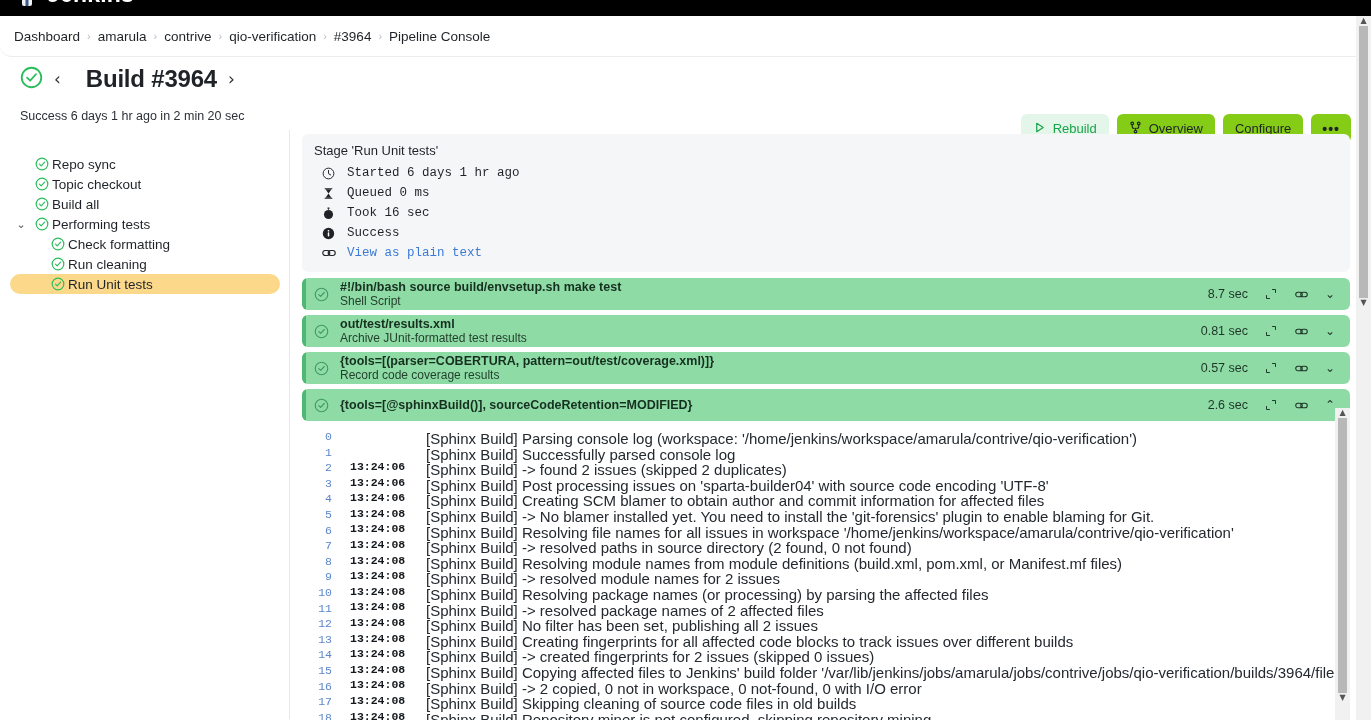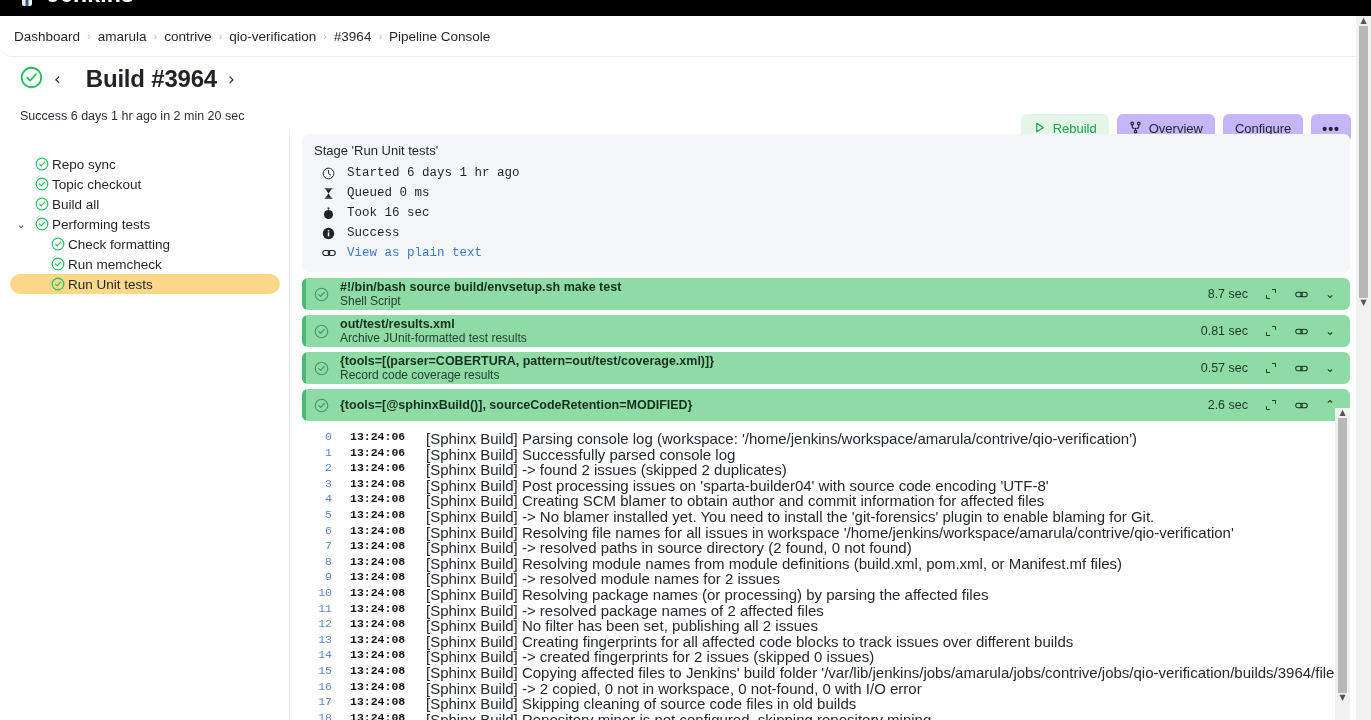--- a/index.html
+++ b/index.html
@@ -37,21 +37,21 @@
 
   
   .page-head { position: absolute; top: 57px; left: 0; width: 1371px; height: 70px; }
   .title-row { position: absolute; left: 20px; top: 8px; display: flex; align-items: center; gap: 10px; }
   .title-text { font-size: 24px; font-weight: bold; letter-spacing: -.2px; margin-left: 14px; }
   .nav-arrow { font-size: 17px; color: #30353b; cursor: pointer; padding: 0 1px; font-family:"DejaVu Sans",sans-serif; }
   .sub-status { position: absolute; left: 20px; top: 52px; font-size: 12.5px; color: #2b3137; }
 
   .actions { position: absolute; right: 20px; top: 57px; display: flex; gap: 8px; align-items: center; padding-left: 12px; }
   .btn {
-    height: 29px; border-radius: 6px; background: #c4b5fd; border: none;
+    height: 29px; border-radius: 6px; background: #84cc16; border: none;
     display: flex; align-items: center; gap: 7px; padding: 0 12px;
     font-size: 13px; color: #1f2328; cursor: pointer;
     font-family: "Liberation Sans", sans-serif;
   }
   .btn-rebuild { background: #e4f5e9; color: #19a44a; }
   .btn-dots { padding: 0 11px; letter-spacing: 1px; font-weight: bold; font-size: 14px; }
 
   
   .sidebar {
     position: absolute; left: 0; top: 130px; width: 290px; height: 590px;
@@ -120,21 +120,21 @@
     border-top: none; padding-top: 4px;
   }
   .log-line { display: flex; align-items: flex-start; height: 15.6px; }
   .log-no {
     width: 36px; flex: 0 0 36px; text-align: right; padding-right: 6px;
     font-family: "Liberation Mono","DejaVu Sans Mono", monospace; font-size: 11.5px; color: #5b86c9;
   }
   .log-time {
     flex: 0 0 84px; padding-left: 12px;
     font-family: "Liberation Mono","DejaVu Sans Mono", monospace; font-size: 11.5px;
-    color: #14181c; font-weight: bold;
+    color: #14181c; font-weight: bold; margin-top: 30px;
   }
   .log-msg {
     font-family: Liberation Sans, sans-serif; font-size: 15px;
     color: #24292f; white-space: pre; padding-left: 4px;
   }
 
   
   .sb-track {
     position: absolute; background: #f1f1f1; width: 15px;
     display: flex; flex-direction: column; align-items: center;
@@ -295,21 +295,21 @@
   </div>
 
   <div class="sb-row indent">
     <span class="twisty"></span>
     <span class="sb-ico">
       <svg width="14" height="14" viewBox="0 0 24 24" fill="none" stroke="#2bbd5c" stroke-width="2">
         <circle cx="12" cy="12" r="10"></circle>
           <path d="M7.6 12.2 L10.6 15.1 L16.4 8.8" stroke-linecap="round" stroke-linejoin="round"></path>
       </svg>
     </span>
-    <span class="sb-label">Run memcheck</span>
+    <span class="sb-label">Run cleaning</span>
   </div>
 
   <div class="sb-row indent active">
     <span class="twisty"></span>
     <span class="sb-ico">
       <svg width="14" height="14" viewBox="0 0 24 24" fill="none" stroke="#2bbd5c" stroke-width="2">
         <circle cx="12" cy="12" r="10"></circle>
           <path d="M7.6 12.2 L10.6 15.1 L16.4 8.8" stroke-linecap="round" stroke-linejoin="round"></path>
       </svg>
     </span>

